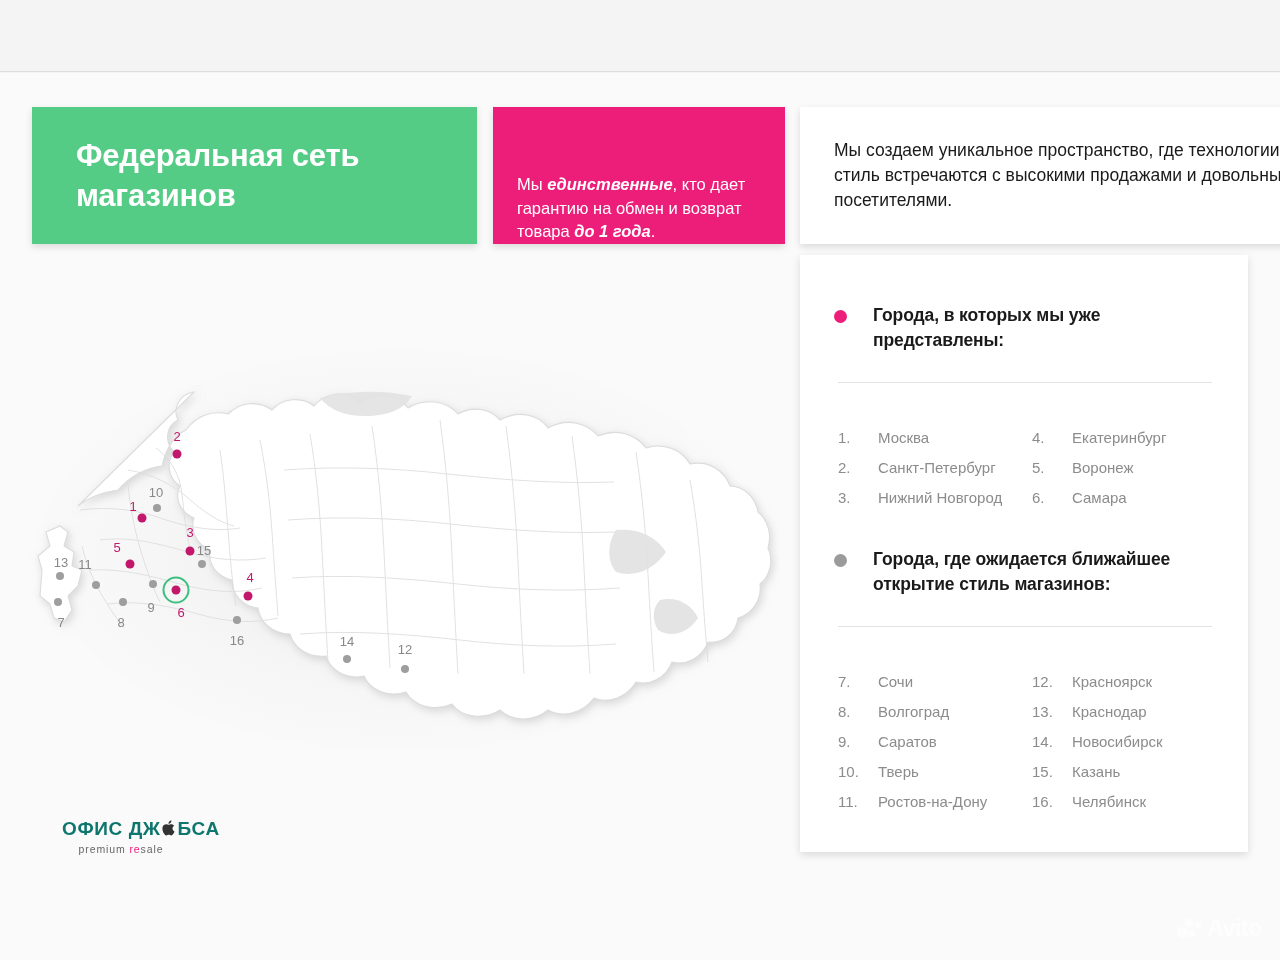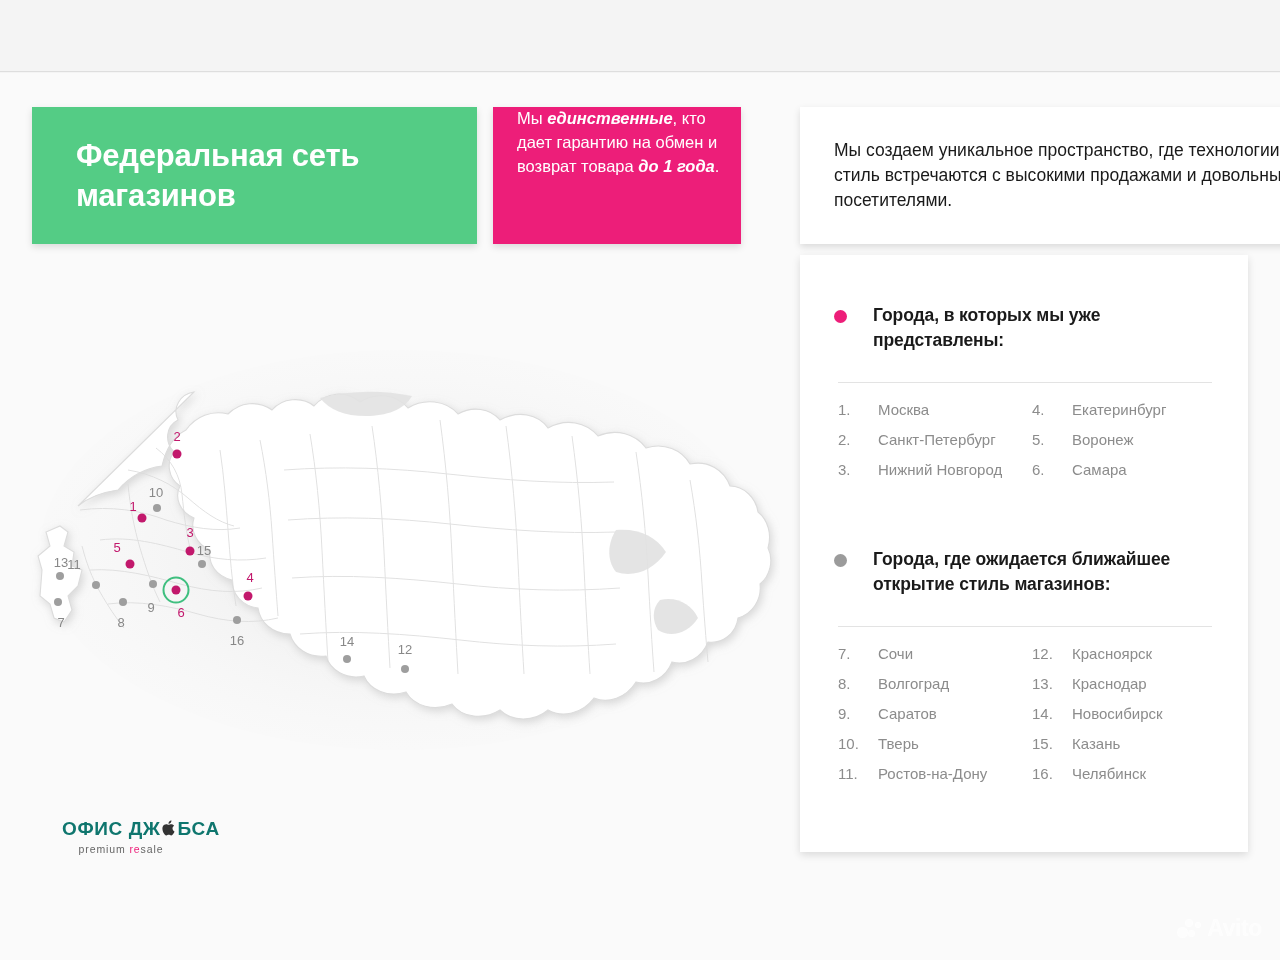--- a/index.html
+++ b/index.html
@@ -36,24 +36,24 @@
     color: #ffffff;
     font-size: 31px;
     line-height: 1.28;
     font-weight: 700;
     padding: 0 0 0 44px;
     letter-spacing: -0.2px;
   }
 
   .pink-panel {
     position: absolute; left: 493px; top: 107px;
-    width: 248px; height: 137px;
+    width: 292px; height: 137px;
     background: #ed1e79;
     box-shadow: 0 3px 7px rgba(0,0,0,0.13);
-    display: flex; align-items: flex-start;
+    display: flex; align-items: flex-end;
   }
   .pink-panel .txt {
     color: #ffffff;
     font-size: 16.5px;
     line-height: 1.44;
     padding: 0 16px 0 24px;
   }
   .pink-panel em { font-style: italic; font-weight: bold; }
 
   .white-panel {
@@ -101,21 +101,21 @@
     column-gap: 10px;
     row-gap: 0;
     margin-top: 18px;
     padding-left: 4px;
   }
   .city-item {
     display: flex; align-items: baseline;
     font-size: 15px; color: #8c8c8c; height: 30px;
   }
   .city-num { width: 40px; flex: 0 0 40px; }
-  .city-name { white-space: nowrap; }
+  .city-name { white-space: nowrap; margin-top: 28px; }
   .legend-block.second { margin-top: 56px; }
 
   
   .map-wrap {
     position: absolute; left: 20px; top: 270px;
     width: 760px; height: 520px;
   }
   .map-wrap svg { width: 100%; height: 100%; display: block; }
 
   .marker {
@@ -287,21 +287,21 @@
         <div class="marker-label pink" style="left: 161px; top: 342px;">6</div>
         <div class="marker gray" style="left: 38px; top: 332px;"></div>
         <div class="marker-label gray" style="left: 41px; top: 352px;">7</div>
         <div class="marker gray" style="left: 103px; top: 332px;"></div>
         <div class="marker-label gray" style="left: 101px; top: 352px;">8</div>
         <div class="marker gray" style="left: 133px; top: 314px;"></div>
         <div class="marker-label gray" style="left: 131px; top: 337px;">9</div>
         <div class="marker gray" style="left: 137px; top: 238px;"></div>
         <div class="marker-label gray" style="left: 136px; top: 222px;">10</div>
         <div class="marker gray" style="left: 76px; top: 315px;"></div>
-        <div class="marker-label gray" style="left: 54px; top: 294px; text-align: center;">11</div>
+        <div class="marker-label gray" style="left: 65px; top: 294px; text-align: center;">11</div>
         <div class="marker gray" style="left: 385px; top: 399px;"></div>
         <div class="marker-label gray" style="left: 385px; top: 379px;">12</div>
         <div class="marker gray" style="left: 40px; top: 306px;"></div>
         <div class="marker-label gray" style="left: 41px; top: 292px;">13</div>
         <div class="marker gray" style="left: 327px; top: 389px;"></div>
         <div class="marker-label gray" style="left: 327px; top: 371px;">14</div>
         <div class="marker gray" style="left: 182px; top: 294px;"></div>
         <div class="marker-label gray" style="left: 184px; top: 280px;">15</div>
         <div class="marker gray" style="left: 217px; top: 350px;"></div>
         <div class="marker-label gray" style="left: 217px; top: 370px;">16</div>

